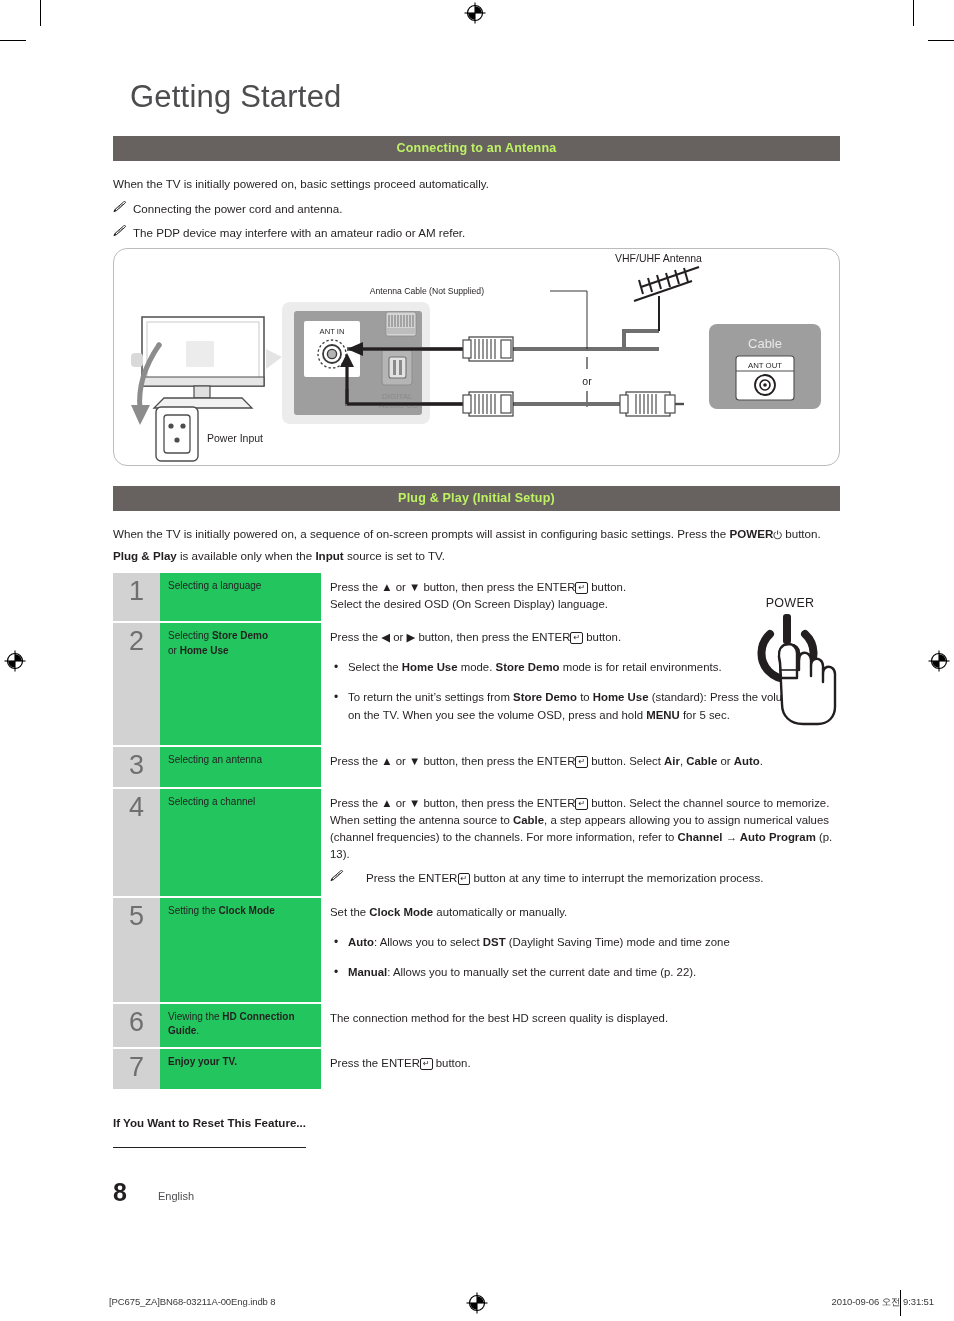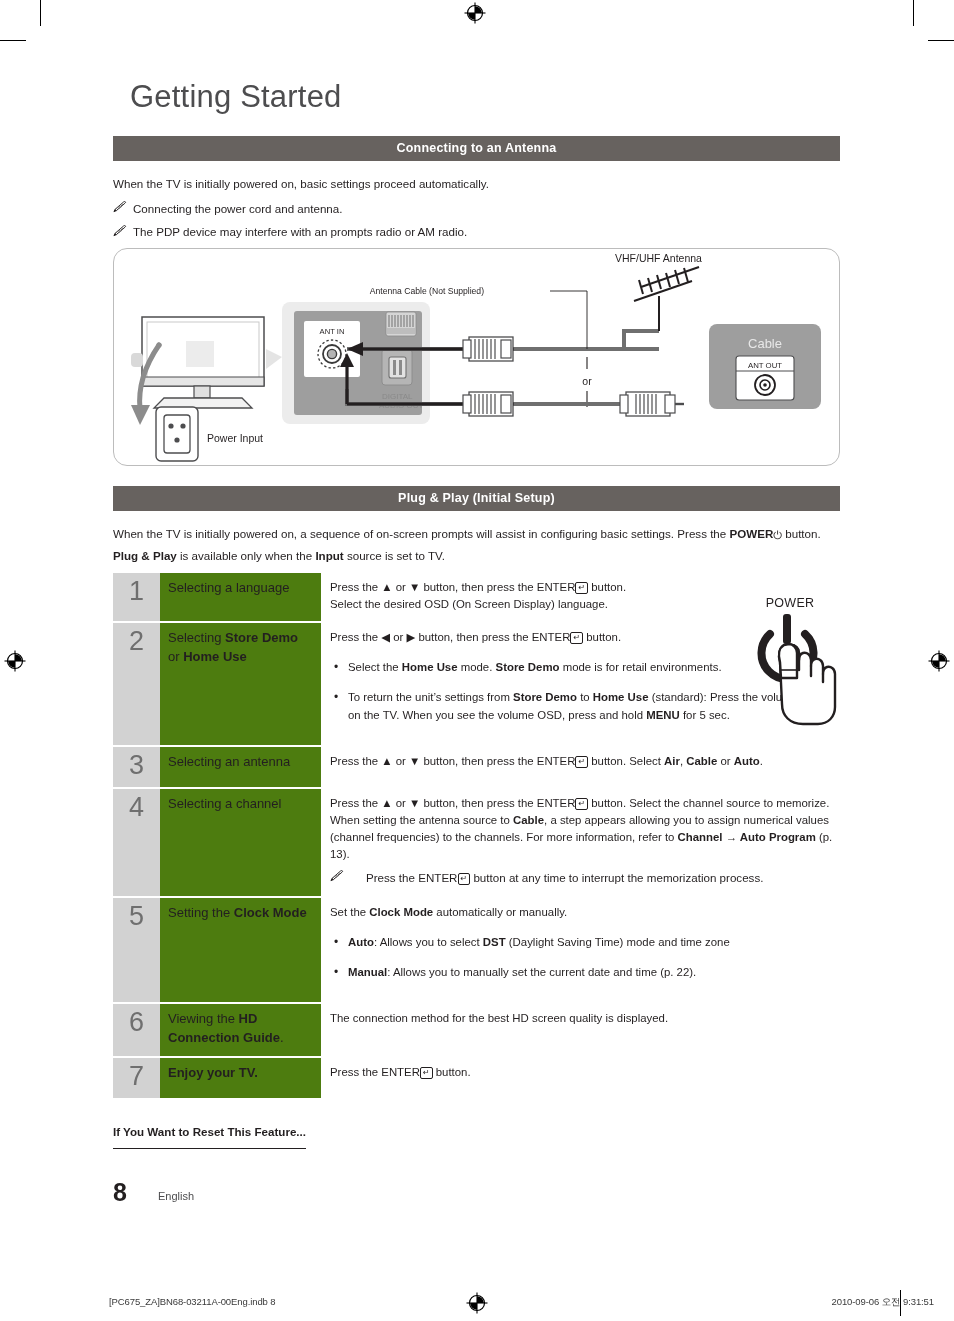--- a/index.html
+++ b/index.html
@@ -19,48 +19,48 @@
   
   .content{position:absolute;left:113px;top:80px;width:727px;}
 
   h1.title{
     font-size:31px;font-weight:400;color:#4d4d4f;
     letter-spacing:.2px;margin:0 0 22px 17px;line-height:1.1;
     font-family:"Liberation Sans", sans-serif;
   }
 
   .section-bar{
-    background:#67625f;color:#ffffff;text-align:center;
+    background:#67625f;color:#bef264;text-align:center;
     font-size:12.5px;font-weight:bold;letter-spacing:.2px;
     padding:5px 0 6px 0;margin-bottom:13px;
   }
 
   p.body{font-size:11.6px;line-height:1.75;margin:0 0 5px 0;color:#231f20;}
   .b{font-weight:bold;}
 
-  .note{font-size:11.6px;line-height:1.6;margin:0 0 4px 0;display:flex;gap:6px;align-items:center;}
+  .note{font-size:11.6px;line-height:1.6;margin:0 0 4px 0;display:flex;gap:6px;align-items:flex-end;}
   .note .pen{flex:0 0 auto;margin-top:1px;}
 
   
   .diagram-wrap{
     border:1px solid #bcbcbc;border-radius:14px;
     height:216px;position:relative;margin:6px 0 20px 0;overflow:hidden;
   }
   .diagram-wrap svg{position:absolute;left:0;top:0;}
 
   
   .pp-table{width:727px;border-collapse:separate;border-spacing:0 2px;margin-top:2px;}
   .pp-table td{vertical-align:top;}
   .col-num{
     width:47px;background:#d2d2d2;text-align:center;
     font-size:27px;color:#6f6f6f;font-weight:400;
     line-height:1;padding:5px 0 8px 0;
   }
   .col-label{
-    width:145px;background:#4d7c0f;font-size:13px;line-height:1.45;
+    width:145px;background:#22c55e;font-size:10px;line-height:1.45;
     padding:6px 8px 8px 8px;color:#231f20;
   }
   .col-desc{font-size:11.4px;line-height:1.5;padding:6px 0 8px 9px;color:#231f20;}
   .col-desc ul{margin:2px 0 0 0;padding:0 0 0 16px;list-style:none;}
   .col-desc li{position:relative;margin:13px 0;padding-left:2px;line-height:1.5;}
   .col-desc li:before{content:"\2022";position:absolute;left:-12px;top:-1px;font-size:12px;}
   .col-desc .note{margin:5px 0 0 0;gap:22px;}
 
   
   .key-enter{
@@ -79,21 +79,21 @@
   .menu-glyph i:nth-child(3){left:9px;}
 
   
   .power-ill{position:absolute;left:735px;top:596px;width:110px;text-align:center;}
   .power-ill .plabel{font-size:12.5px;color:#231f20;margin-bottom:2px;letter-spacing:.3px;}
 
   
   .reset{margin-top:22px;}
   .reset .r-title{
     font-size:11.6px;font-weight:bold;display:inline-block;
-    border-bottom:1px solid #231f20;padding-bottom:10px;
+    border-bottom:1px solid #231f20;padding-bottom:18px;
   }
   .reset .r-path{font-size:11.6px;margin-top:5px;}
 
   
   .pagenum{position:absolute;left:113px;top:1180px;font-size:25px;font-weight:bold;color:#231f20;line-height:1;}
   .pagelang{position:absolute;left:158px;top:1190px;font-size:11px;color:#4d4d4f;}
 
   .print-footer{position:absolute;left:0;top:1296px;width:954px;height:16px;
     font-family:"Liberation Sans", sans-serif;font-size:9.5px;color:#3a3a3a;}
   .pf-left{position:absolute;left:62px;top:0;letter-spacing:-.1px;padding-left:47px;}
@@ -159,21 +159,21 @@
     </div>
 
     <div class="note">
       <span class="pen">
         <svg width="14" height="12" viewBox="0 0 14 12">
           <path d="M1 10.5 L3.4 9.6 L12.2 2.0 C12.8 1.5 12.6 0.8 12.0 0.6 C11.5 0.4 11.0 0.6 10.6 0.95 L2.0 8.4 Z" fill="none" stroke="#231f20" stroke-width="0.9" stroke-linejoin="round"></path>
           <path d="M2.2 8.6 L3.3 9.7 M3.6 7.6 L4.8 8.8 M5.0 6.4 L6.2 7.6 M6.4 5.2 L7.6 6.4 M7.8 4.0 L9.0 5.2 M9.2 2.8 L10.4 4.0" stroke="#231f20" stroke-width="0.7"></path>
           <path d="M0.6 11.2 L3.4 9.6 L1.9 8.3 Z" fill="#231f20"></path>
         </svg>
       </span>
-      <span>The PDP device may interfere with an prompts radio or AM radio.</span>
+      <span>The PDP device may interfere with an amateur radio or AM refer.</span>
     </div>
 
     <div class="diagram-wrap">
       <svg width="727" height="216" viewBox="0 0 727 216">
 
         <g>
           <rect x="28" y="68" width="122" height="69" fill="#ffffff" stroke="#4d4d4f" stroke-width="1.5"></rect>
           <rect x="33" y="73" width="112" height="56" fill="#ffffff" stroke="#c9c9c9" stroke-width="1"></rect>
           <rect x="72" y="92" width="28" height="26" fill="#ececec"></rect>
           <path d="M28 128 h122 v9 h-122 z" fill="#e6e6e6" stroke="#4d4d4f" stroke-width="1.2"></path>

